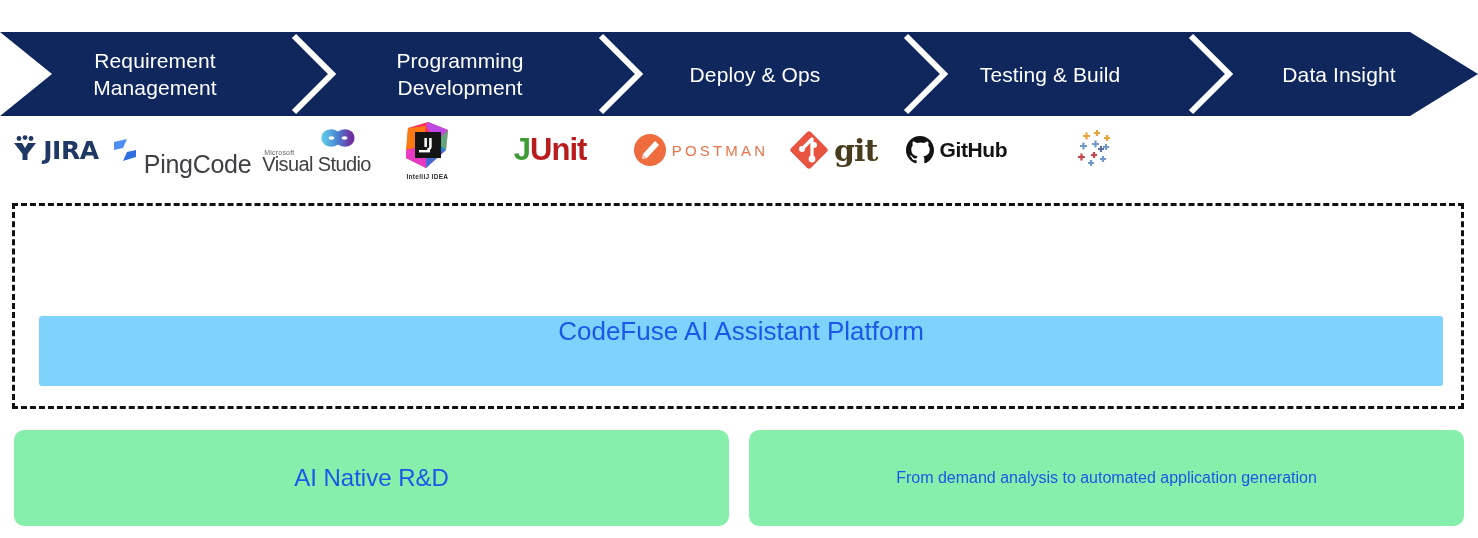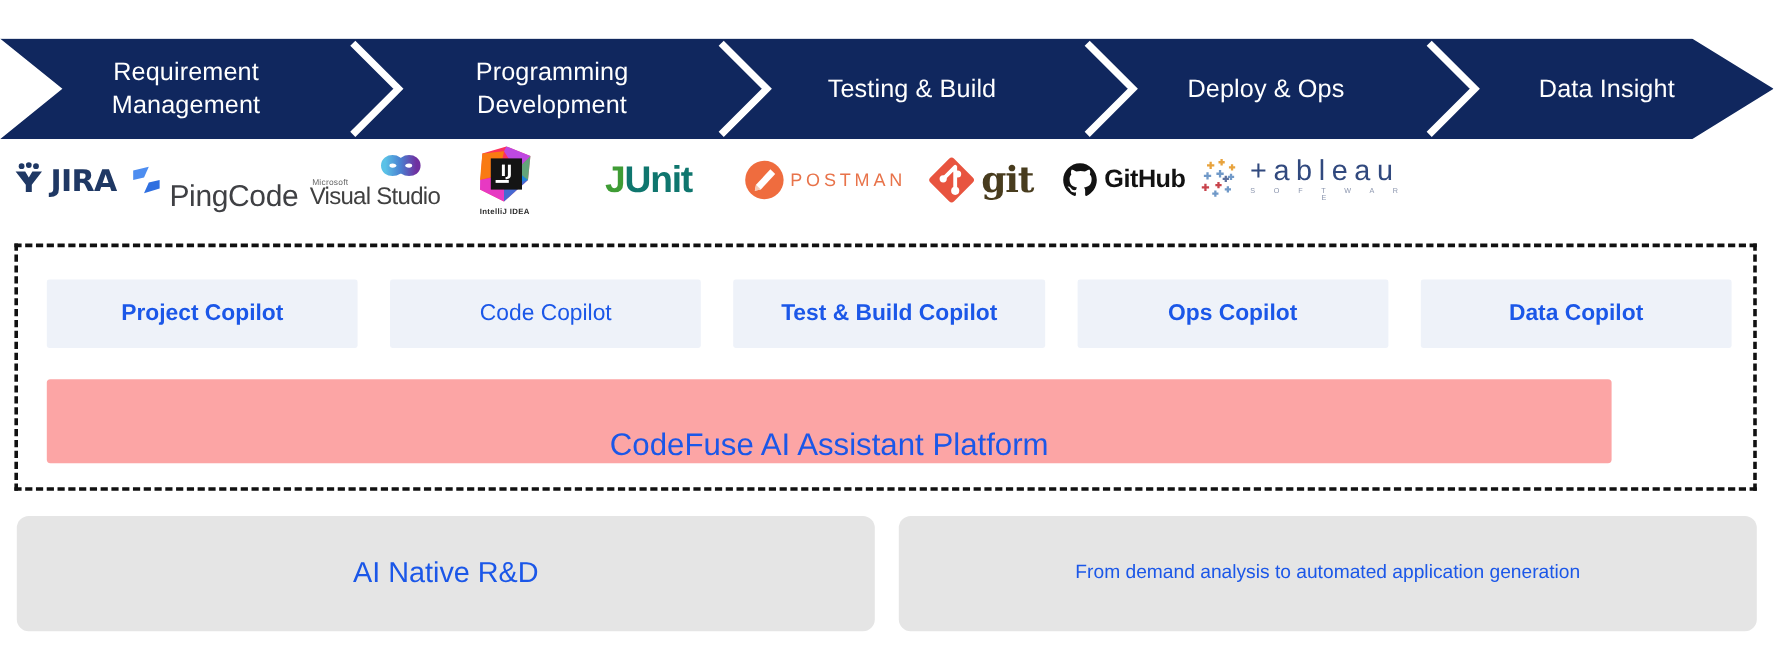--- a/index.html
+++ b/index.html
@@ -50,21 +50,21 @@
 
   .jira-text{font-size:25px;font-weight:bold;color:#1f3864;letter-spacing:-0.5px;font-family:"DejaVu Sans",sans-serif;}
   .ping-text{font-size:25px;color:#3f4044;letter-spacing:-0.3px;margin-top:29px;}
   .vs-wrap{display:flex;flex-direction:column;align-items:center;line-height:1;}
   .vs-ms{font-size:7px;color:#666;align-self:flex-start;margin-left:2px;letter-spacing:.2px;}
   .vs-text{font-size:20px;color:#404040;letter-spacing:-0.6px;margin-top:-2px;}
   .ij-wrap{display:flex;flex-direction:column;align-items:center;gap:3px;}
   .ij-cap{font-size:6.5px;color:#2b2b2b;letter-spacing:.3px;font-weight:bold;}
   .junit-text{font-size:31px;font-weight:bold;letter-spacing:-1px;}
   .junit-j{color:#3f9c35;}
-  .junit-u{color:#0f766e;}
+  .junit-u{color:#b91c1c;}
   .postman-text{font-size:15px;color:#e8734a;letter-spacing:3.2px;font-weight:500;}
   .git-text{font-size:30px;font-weight:bold;color:#483c1e;letter-spacing:-1px;font-family:"DejaVu Serif",serif;}
   .github-text{font-size:21px;font-weight:bold;color:#121212;letter-spacing:-0.4px;}
   .tableau-wrap{display:flex;flex-direction:column;line-height:1;}
   .tableau-text{font-size:24px;color:#31497e;letter-spacing:5.5px;font-weight:400;}
   .tableau-sub{font-size:6px;color:#8a94ad;letter-spacing:7px;text-align:center;margin-top:2px;}
 
   
   .dashed{
     position:absolute;left:12px;top:203px;width:1452px;height:206px;
@@ -75,33 +75,33 @@
     width:1404px;height:57px;
     display:flex;gap:27px;
   }
   .copilot{
     flex:1;background:#eef2f9;border-radius:2px;
     display:flex;align-items:center;justify-content:center;
     color:#1b57e8;font-size:19px;
   }
   .copilot.bold{font-weight:bold;}
   .platform{
-    position:absolute;left:24px;top:110px;width:1304px;height:70px;
-    background:#fca5a5;border-radius:3px;
-    display:flex;align-items:flex-end;justify-content:center;
+    position:absolute;left:24px;top:110px;width:1404px;height:70px;
+    background:#7dd3fc;border-radius:3px;
+    display:flex;align-items:flex-start;justify-content:center;
     color:#1b57e8;font-size:26px;
   }
 
   
   .cards{
     position:absolute;left:14px;top:430px;width:1450px;height:96px;
     display:flex;gap:20px;
   }
   .card{
-    flex:1;background:#e5e5e5;border-radius:10px;
+    flex:1;background:#86efac;border-radius:10px;
     display:flex;align-items:center;justify-content:center;
     gap:7px;
   }
   .card-title{color:#1b57e8;font-size:24px;}
   .card-sub{color:#1b57e8;font-size:16px;}
 </style>
 </head>
 <body>
 
 <div class="banner">
@@ -134,25 +134,25 @@
         <span>Requirement</span>
         <span>Management</span>
       </div>
     </div>
     <div class="stage" style="width:300px;">
       <div>
         <span>Programming</span>
         <span>Development</span>
       </div>
     </div>
+    <div class="stage" style="width:290px;">
+      <span>Deploy &amp; Ops</span>
+    </div>
     <div class="stage" style="width:300px;">
       <span>Testing &amp; Build</span>
-    </div>
-    <div class="stage" style="width:290px;">
-      <span>Deploy &amp; Ops</span>
     </div>
     <div class="stage" style="width:278px;">
       <span>Data Insight</span>
     </div>
   </div>
 </div>
 
 <div class="logos">
 
   <div class="logo" style="width:140px;">
@@ -270,46 +270,25 @@
           </g>
           <g stroke="#7099c8">
             <path d="M14 34 h6 M17 31 v6"></path>
               <path d="M26 30 h6 M29 27 v6"></path>
           </g>
           <g stroke="#5b6f9c">
             <path d="M24 20 h6 M27 17 v6"></path>
           </g>
         </g>
       </svg>
-      <div class="tableau-wrap">
-        <span class="tableau-text">+ableau</span>
-        <span class="tableau-sub">S O F T W A R E</span>
-      </div>
     </div>
   </div>
 </div>
 
 <div class="dashed">
-  <div class="copilots">
-    <div class="copilot bold">
-      <span>Project Copilot</span>
-    </div>
-    <div class="copilot">
-      <span>Code Copilot</span>
-    </div>
-    <div class="copilot bold">
-      <span>Test &amp; Build Copilot</span>
-    </div>
-    <div class="copilot bold">
-      <span>Ops Copilot</span>
-    </div>
-    <div class="copilot bold">
-      <span>Data Copilot</span>
-    </div>
-  </div>
 
   <div class="platform">
     <span>CodeFuse AI Assistant Platform</span>
   </div>
 </div>
 
 <div class="cards">
   <div class="card">
     <span class="card-title">AI Native R&amp;D</span>
   </div>

